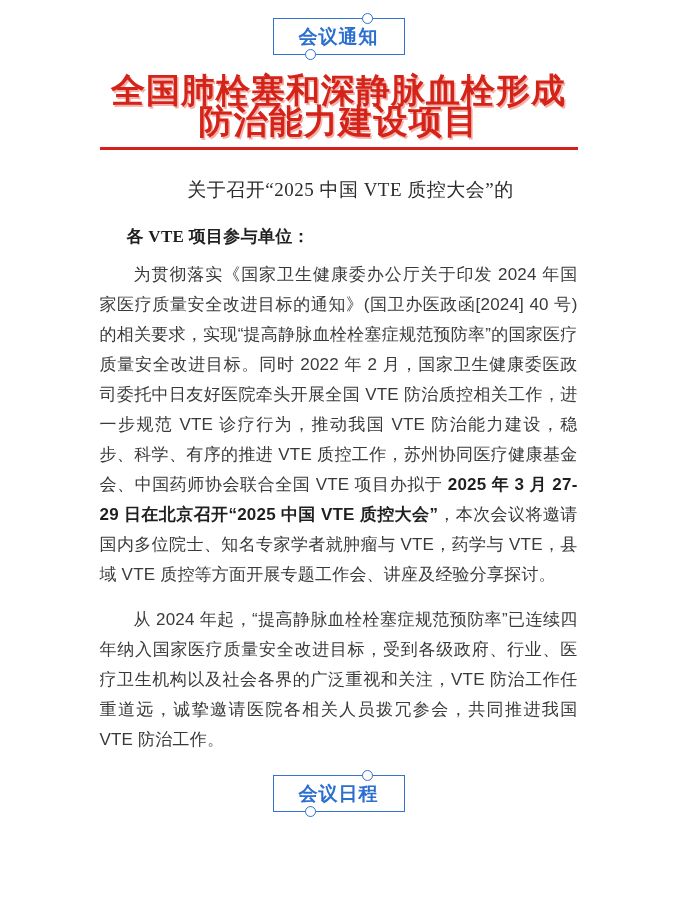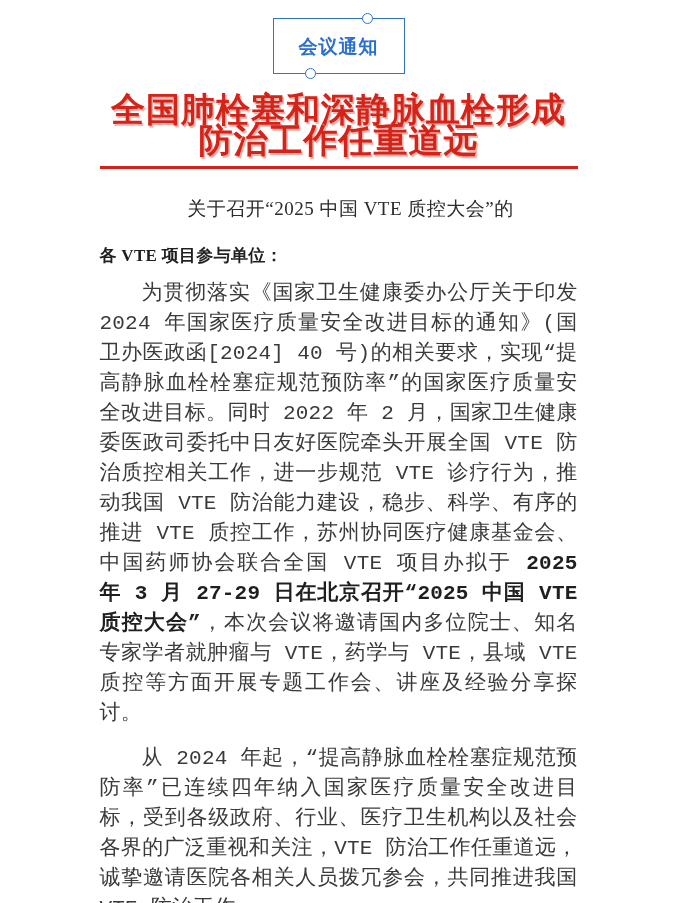--- a/index.html
+++ b/index.html
@@ -22,21 +22,21 @@
   }
 
   
   .badge-wrap {
     display: flex;
     justify-content: center;
   }
   .badge {
     position: relative;
     width: 132px;
-    height: 56px;
+    height: 37px;
     border: 1.6px solid #3173cf;
     box-sizing: border-box;
     display: flex;
     align-items: center;
     justify-content: center;
   }
   .badge-label {
     font-family: "Liberation Sans", "DejaVu Sans", sans-serif;
     font-weight: bold;
     font-size: 19px;
@@ -106,26 +106,27 @@
     padding-top: 14px;
   }
 
   .salutation {
     font-family: "Liberation Serif", "DejaVu Serif", serif;
     font-weight: bold;
     font-size: 17px;
     line-height: 30px;
     color: #1f1f1f;
     letter-spacing: 0.3px;
+    margin-left: 27px;
   }
 
   .para {
     margin-top: 8px;
-    font-family: Liberation Mono, monospace;
-    font-size: 21px;
+    font-family: Liberation Sans, sans-serif;
+    font-size: 17px;
     line-height: 30px;
     color: #3a3a3a;
     text-align: justify;
     text-justify: inter-character;
     letter-spacing: 0.2px;
     text-indent: 2em;
   }
   .para + .para { margin-top: 15px; }
 
   .para b {
@@ -141,21 +142,21 @@
   <div class="badge-wrap" id="badge-top-wrap">
     <div class="badge">
       <span class="badge-dot top"></span>
       <span class="badge-dot bottom"></span>
       <span class="badge-label">会议通知</span>
     </div>
   </div>
 
   <div class="project-title">
     <span class="line">全国肺栓塞和深静脉血栓形成</span>
-    <span class="line">防治工作任重道远</span>
+    <span class="line">防治能力建设项目</span>
   </div>
   <div class="title-rule"></div>
 
   <div class="doc-subtitle">
     <span class="line">关于召开“2025 中国 VTE 质控大会”的</span>
   </div>
 
   <div class="body-block">
     <div class="salutation">各 VTE 项目参与单位：</div>
     <div id="paragraph-host">

